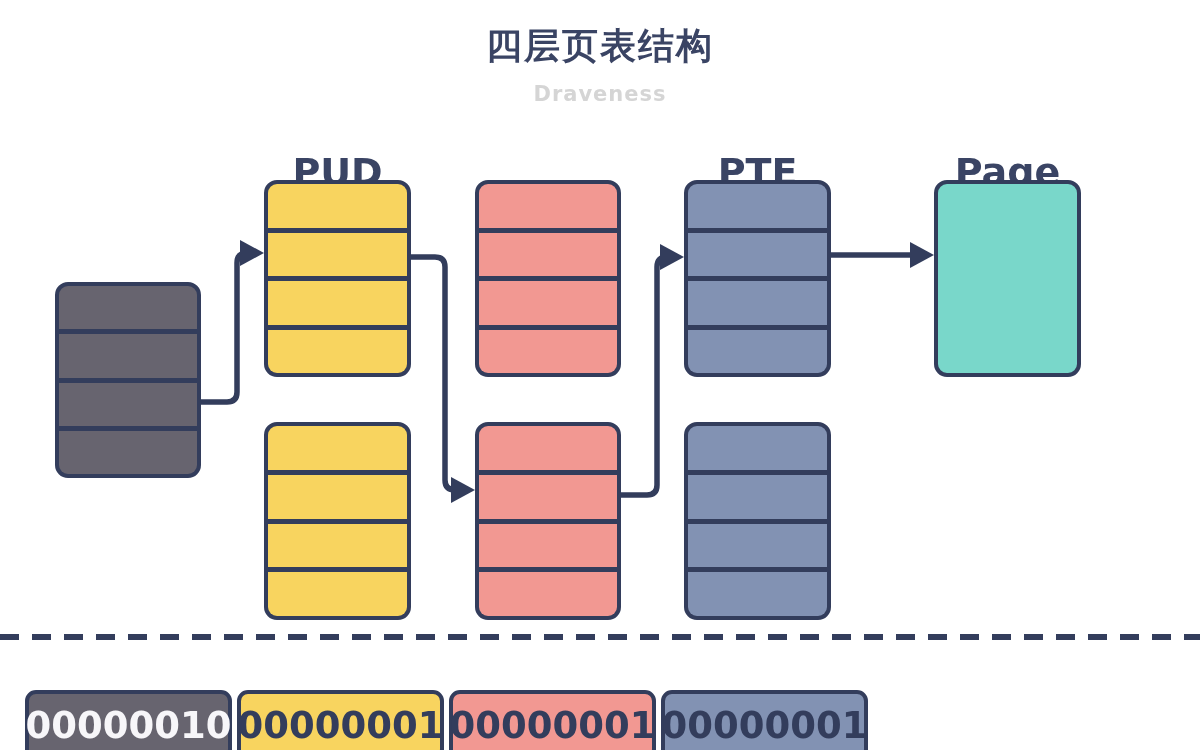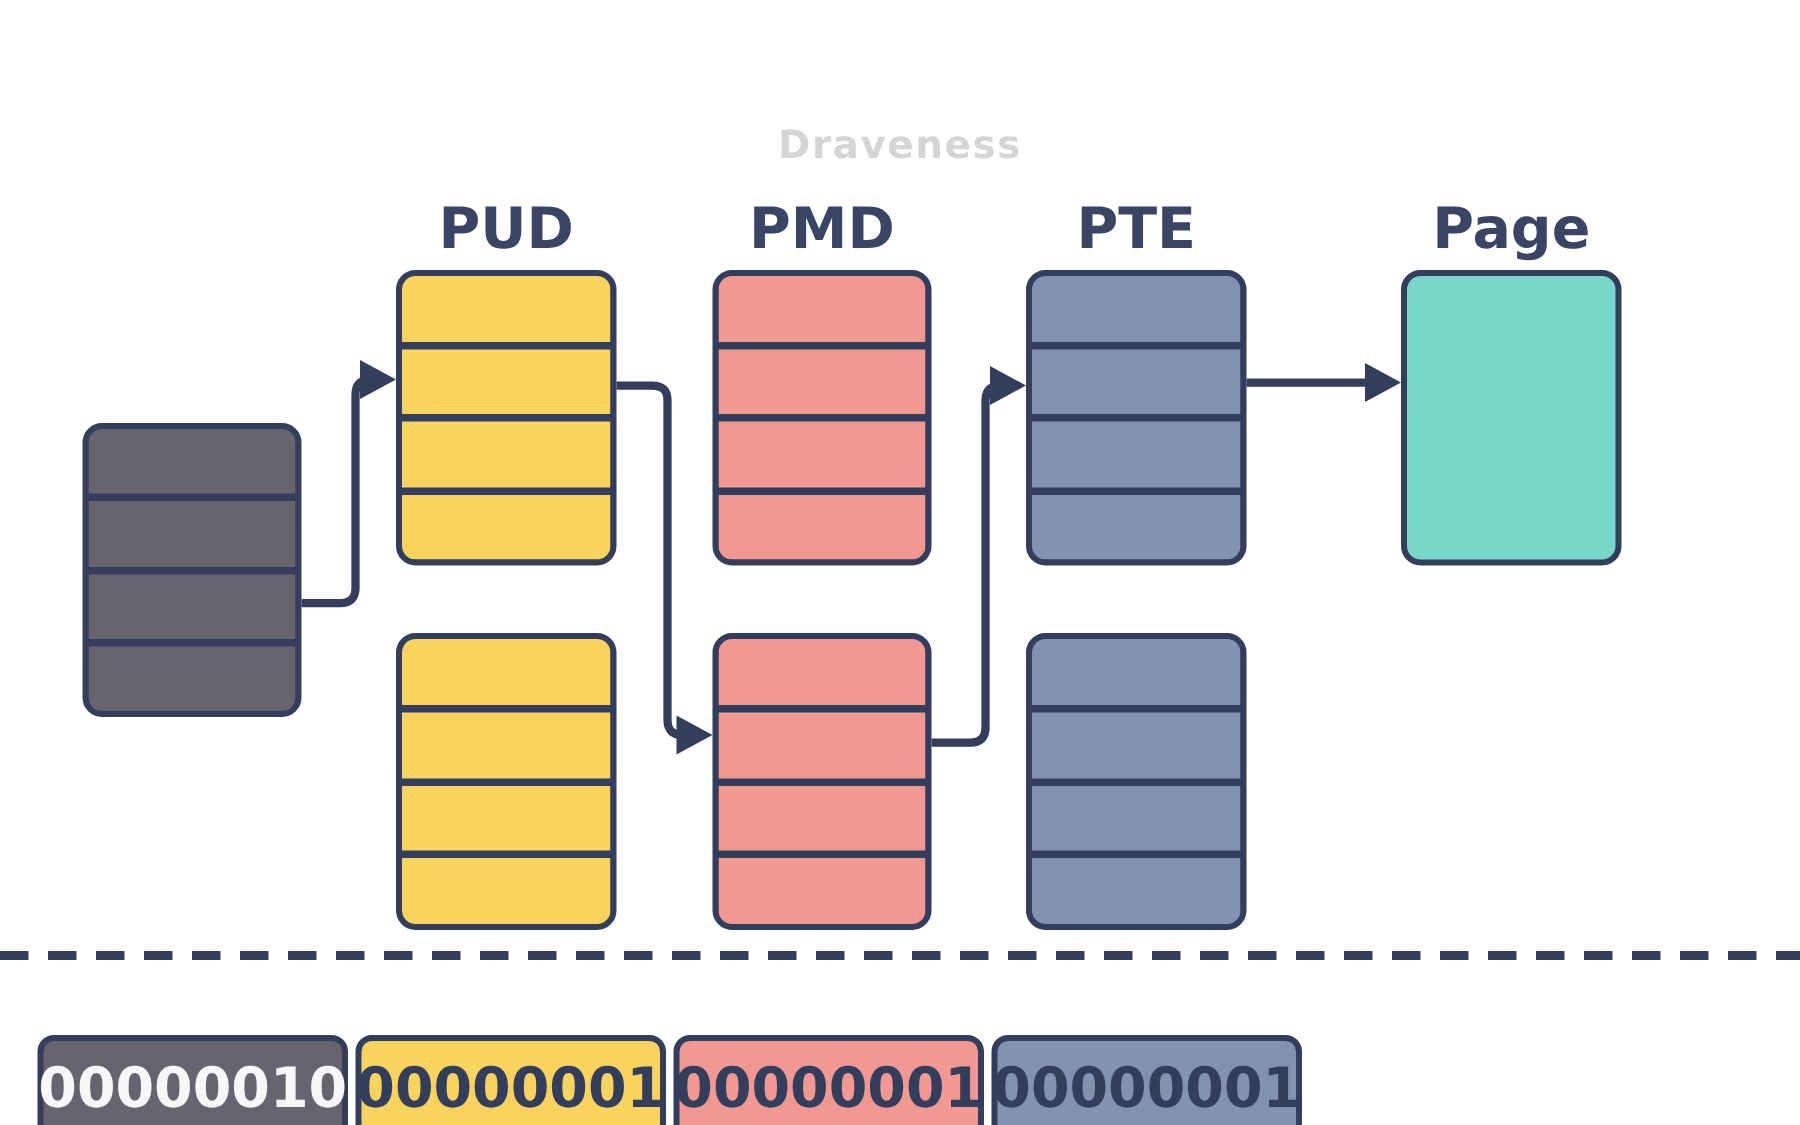--- a/index.html
+++ b/index.html
@@ -16,24 +16,24 @@
   .canvas{
     position:relative;width:1200px;height:750px;background:#ffffff;
     font-family:"DejaVu Sans","Liberation Sans",sans-serif;overflow:hidden;
   }
   .title{
     position:absolute;left:0;top:22px;width:1200px;text-align:center;
     font-size:36px;font-weight:800;color:var(--label);letter-spacing:2px;
   }
   .watermark{
     position:absolute;left:0;top:82px;width:1200px;text-align:center;
-    font-size:26px;font-weight:bold;color:var(--watermark);letter-spacing:1px;
+    font-size:21px;font-weight:bold;color:var(--watermark);letter-spacing:1px;
   }
   .col-label{
-    position:absolute;text-align:center;font-size:38px;font-weight:800;color:var(--label);
+    position:absolute;text-align:center;font-size:38px;font-weight:800;color:var(--label);margin-top:20px;
   }
   .ptable{
     position:absolute;border:4px solid var(--navy);border-radius:13px;
     background:var(--navy);display:flex;flex-direction:column;gap:5px;overflow:hidden;
     box-sizing:border-box;
   }
   .ptable .row{flex:1;}
   .fill-gray .row{background:var(--gray);}
   .fill-yellow .row{background:var(--yellow);}
   .fill-salmon .row{background:var(--salmon);}
@@ -52,24 +52,24 @@
   .bitbox.b-yellow{background:var(--yellow);}
   .bitbox.b-salmon{background:var(--salmon);}
   .bitbox.b-bluegray{background:var(--bluegray);}
   .bitbox.b-teal{background:var(--teal);}
 </style>
 </head>
 <body>
 
 <div class="canvas">
 
+  <div class="title">四层页表结构</div>
   <div class="watermark">Draveness</div>
 
   <div class="col-label" style="left:264px;top:130px;width:147px;">PUD</div>
-  <div class="col-label" style="left:475px;top:130px;width:146px;">PMD</div>
   <div class="col-label" style="left:934px;top:130px;width:147px;">Page</div>
   <div class="col-label" style="left:684px;top:130px;width:147px;">PTE</div>
 
   <div class="ptable fill-gray" style="left:55px;top:282px;width:146px;height:196px;">
     <div class="row"></div>
     <div class="row"></div>
     <div class="row"></div>
     <div class="row"></div>
   </div>
 

